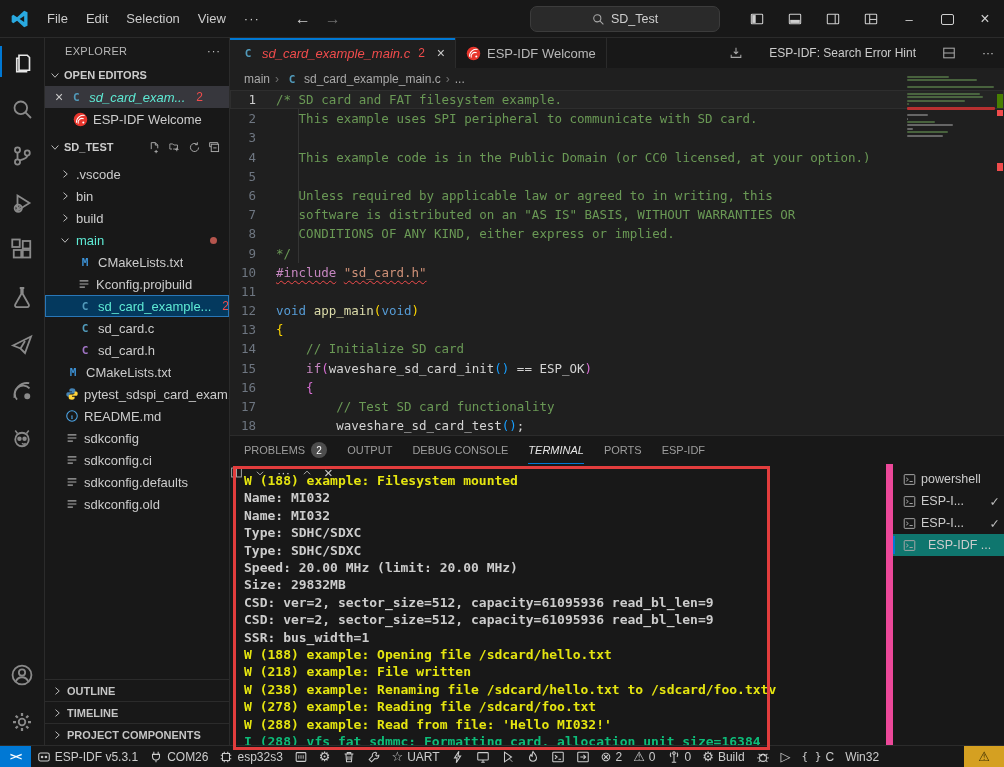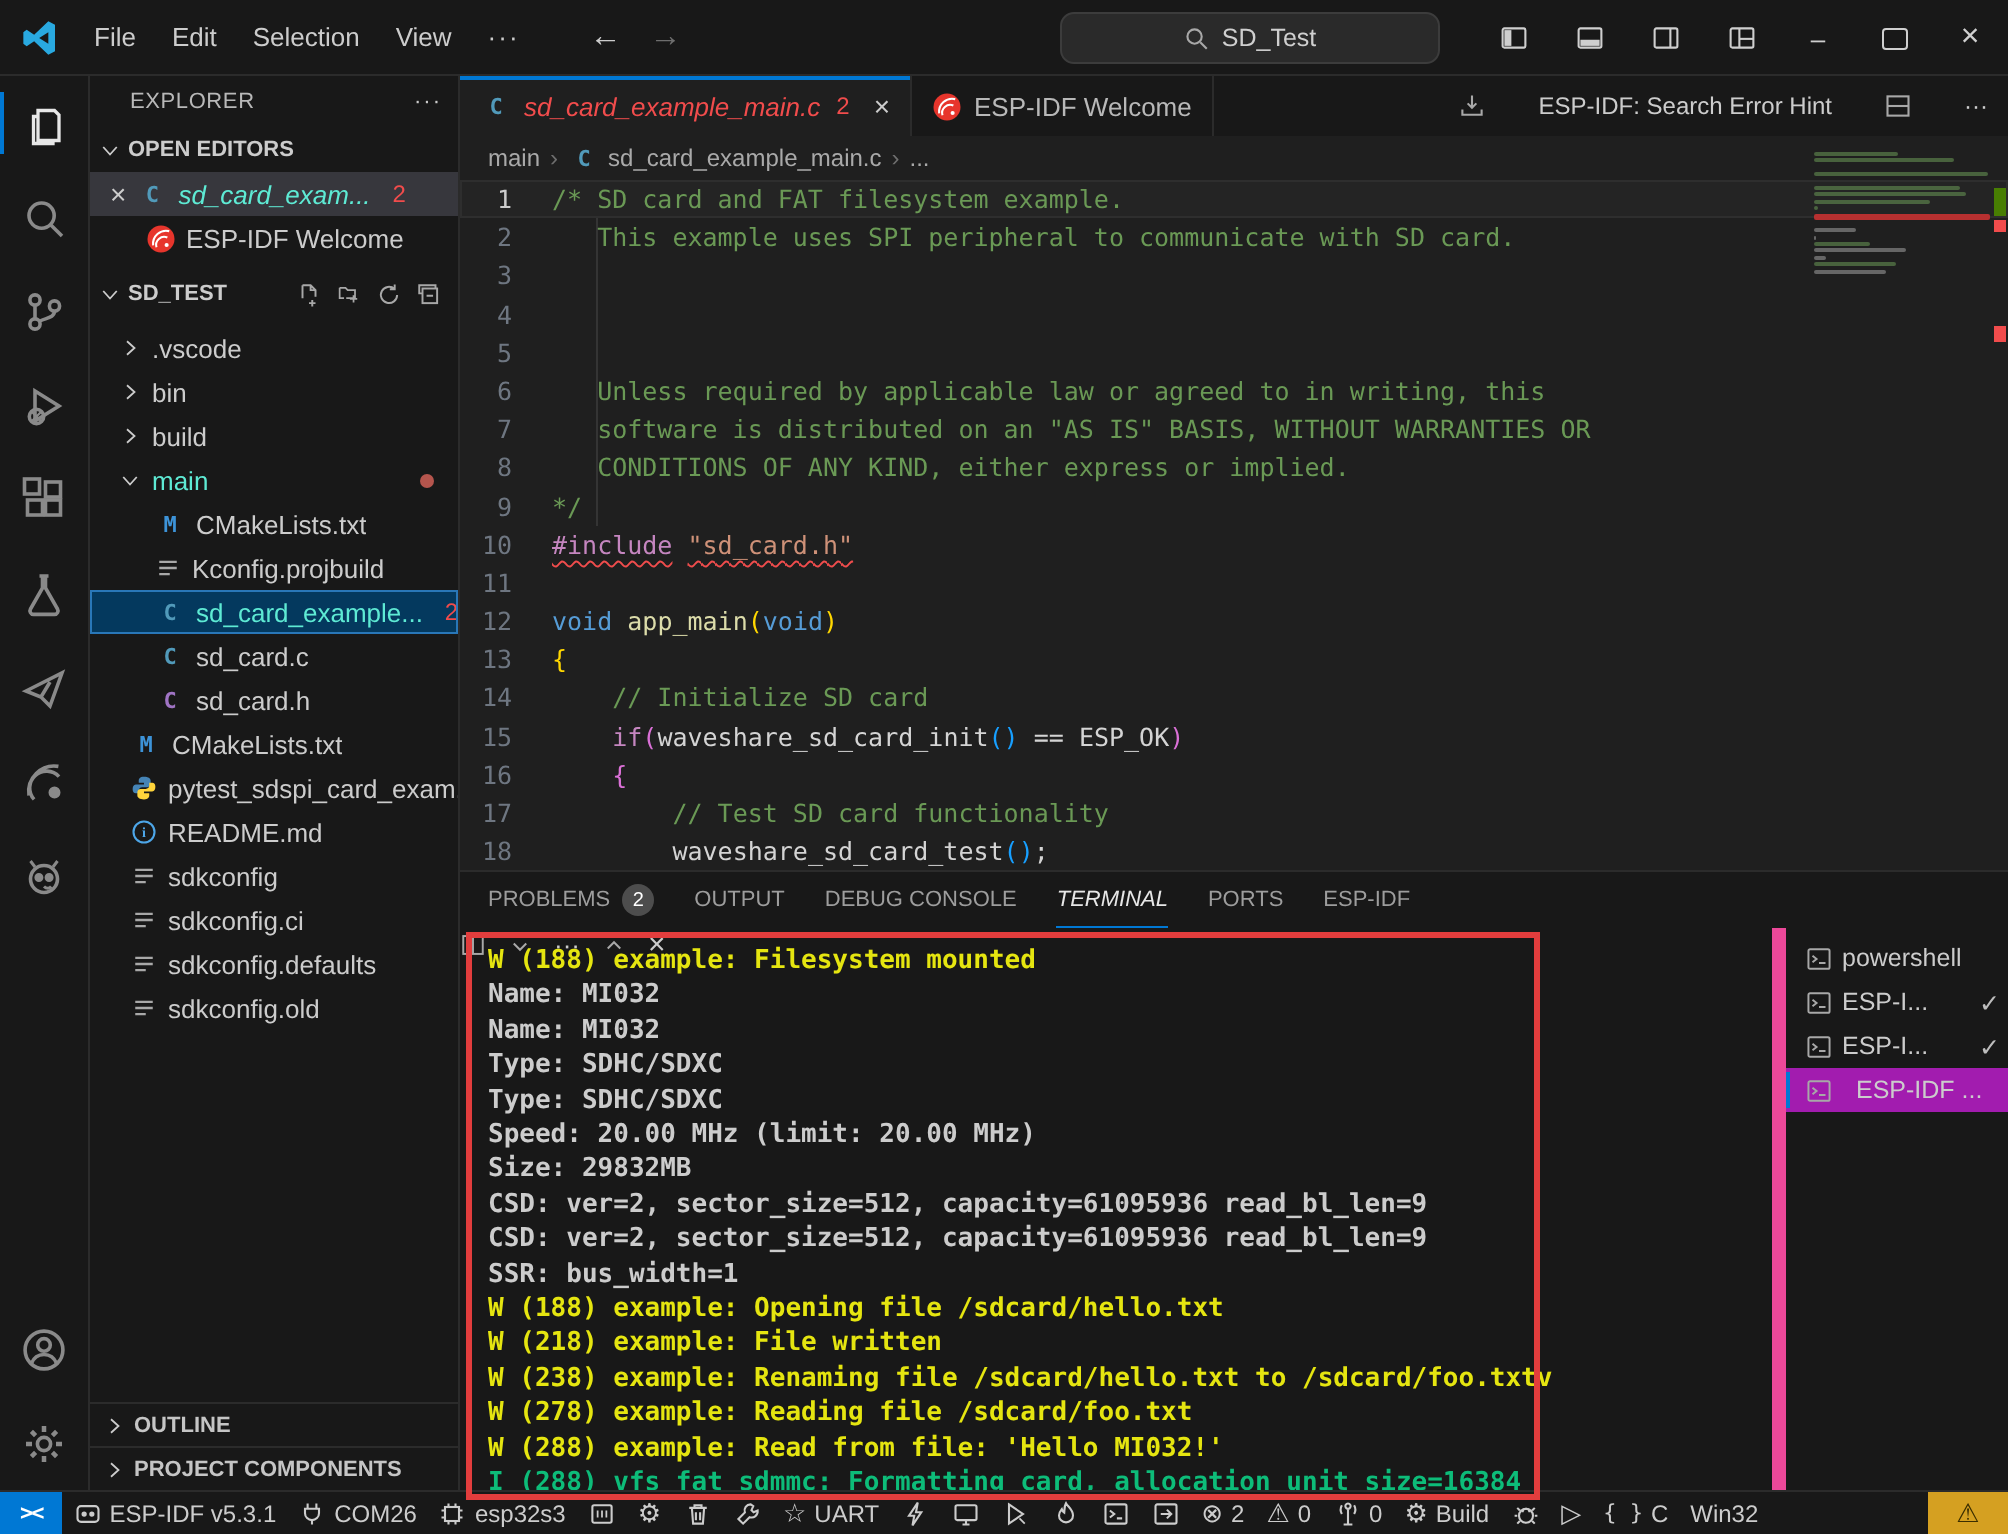--- a/index.html
+++ b/index.html
@@ -106,21 +106,21 @@
   .panel-actions { margin-left:auto; display:flex; align-items:center; gap:12px; padding-right:12px;
     color:#cccccc; font-size:13px; }
   .term { position:absolute; left:0; top:28px; right:118px; bottom:0; padding:8px 0 0 14px;
     font-family:"DejaVu Sans Mono", monospace; font-size:13px; font-weight:600; line-height:17.4px;
     white-space:pre; overflow:hidden; }
   .tl-warn{color:#e5e510} .tl-plain{color:#cccccc} .tl-green{color:#0dbc79}
   .term-side { position:absolute; right:0; top:28px; bottom:0; width:118px; border-left:7px solid #ec4899;
     padding-top:4px; font-size:12.5px; }
   .ts-row { height:22px; display:flex; align-items:center; gap:5px; padding:0 4px 0 10px; color:#cccccc;
     position:relative; }
-  .ts-row.selected { background:#a21caf;gap:12px; }
+  .ts-row.selected { background:#0f766e;gap:12px; }
   .ts-row.selected::before { content:""; position:absolute; left:0; top:2px; bottom:2px; width:2px; background:#0078d4; }
   .ts-row .check { margin-left:auto; color:#bdbdbd; }
   .ts-label { white-space:nowrap; overflow:hidden; }
 
   
   .statusbar { position:absolute; left:0; right:0; bottom:0; height:22px; background:#181818;
     border-top:1px solid #2b2b2b; display:flex; align-items:center; font-size:12px; color:#cccccc; }
   .sb-item { height:22px; display:flex; align-items:center; gap:4px; padding:0 5.5px; white-space:nowrap; }
   .sb-item.remote { background:#0078d4; color:#ffffff; padding:0 10px; font-weight:bold; font-size:11px; }
   .sb-item.warnbg { margin-left:auto; background:#d5a021; color:#3b2e00; width:40px; justify-content:center; }
@@ -460,20 +460,28 @@
         </div>
       </div>
     <div class="sb-bottom" id="sb-bottom">
         <div class="sb-bot-row">
           <span class="chev ic">
             <svg width="12" height="12" viewBox="0 0 16 16" fill="none" stroke="currentColor" stroke-width="1.2">
               <path d="M6 3.5l5 4.5-5 4.5"></path>
             </svg>
           </span>
           <span>OUTLINE</span>
+        </div>
+        <div class="sb-bot-row">
+          <span class="chev ic">
+            <svg width="12" height="12" viewBox="0 0 16 16" fill="none" stroke="currentColor" stroke-width="1.2">
+              <path d="M6 3.5l5 4.5-5 4.5"></path>
+            </svg>
+          </span>
+          <span>TIMELINE</span>
         </div>
         <div class="sb-bot-row">
           <span class="chev ic">
             <svg width="12" height="12" viewBox="0 0 16 16" fill="none" stroke="currentColor" stroke-width="1.2">
               <path d="M6 3.5l5 4.5-5 4.5"></path>
             </svg>
           </span>
           <span>PROJECT COMPONENTS</span>
         </div>
       </div>
@@ -531,21 +539,21 @@
         <span class="sep">›</span>
         <span style="display: inline-flex; gap: 4px; align-items: center;">
           <span>...</span>
         </span>
       </div>
     <div class="code-area" id="code">
       <div class="indent-guide"></div>
     <div class="code-line cl"><span class="ln">1</span><span class="tok-cm">/* SD card and FAT filesystem example.</span></div>
         <div class="code-line"><span class="ln">2</span><span class="tok-cm">   This example uses SPI peripheral to communicate with SD card.</span></div>
         <div class="code-line"><span class="ln">3</span></div>
-        <div class="code-line"><span class="ln">4</span></div>
+        <div class="code-line"><span class="ln">4</span><span class="tok-cm">   This example code is in the Public Domain (or CC0 licensed, at your option.)</span></div>
         <div class="code-line"><span class="ln">5</span></div>
         <div class="code-line"><span class="ln">6</span><span class="tok-cm">   Unless required by applicable law or agreed to in writing, this</span></div>
         <div class="code-line"><span class="ln">7</span><span class="tok-cm">   software is distributed on an "AS IS" BASIS, WITHOUT WARRANTIES OR</span></div>
         <div class="code-line"><span class="ln">8</span><span class="tok-cm">   CONDITIONS OF ANY KIND, either express or implied.</span></div>
         <div class="code-line"><span class="ln">9</span><span class="tok-cm">*/</span></div>
         <div class="code-line"><span class="ln">10</span><span class="tok-pp sq">#include</span><span class="tok-pl"> </span><span class="tok-st sq">"sd_card.h"</span></div>
         <div class="code-line"><span class="ln">11</span></div>
         <div class="code-line"><span class="ln">12</span><span class="tok-kw">void</span><span class="tok-pl"> </span><span class="tok-fn">app_main</span><span class="tok-b1">(</span><span class="tok-kw">void</span><span class="tok-b1">)</span></div>
         <div class="code-line"><span class="ln">13</span><span class="tok-b1">{</span></div>
         <div class="code-line"><span class="ln">14</span><span class="tok-pl">    </span><span class="tok-cm">// Initialize SD card</span></div>

